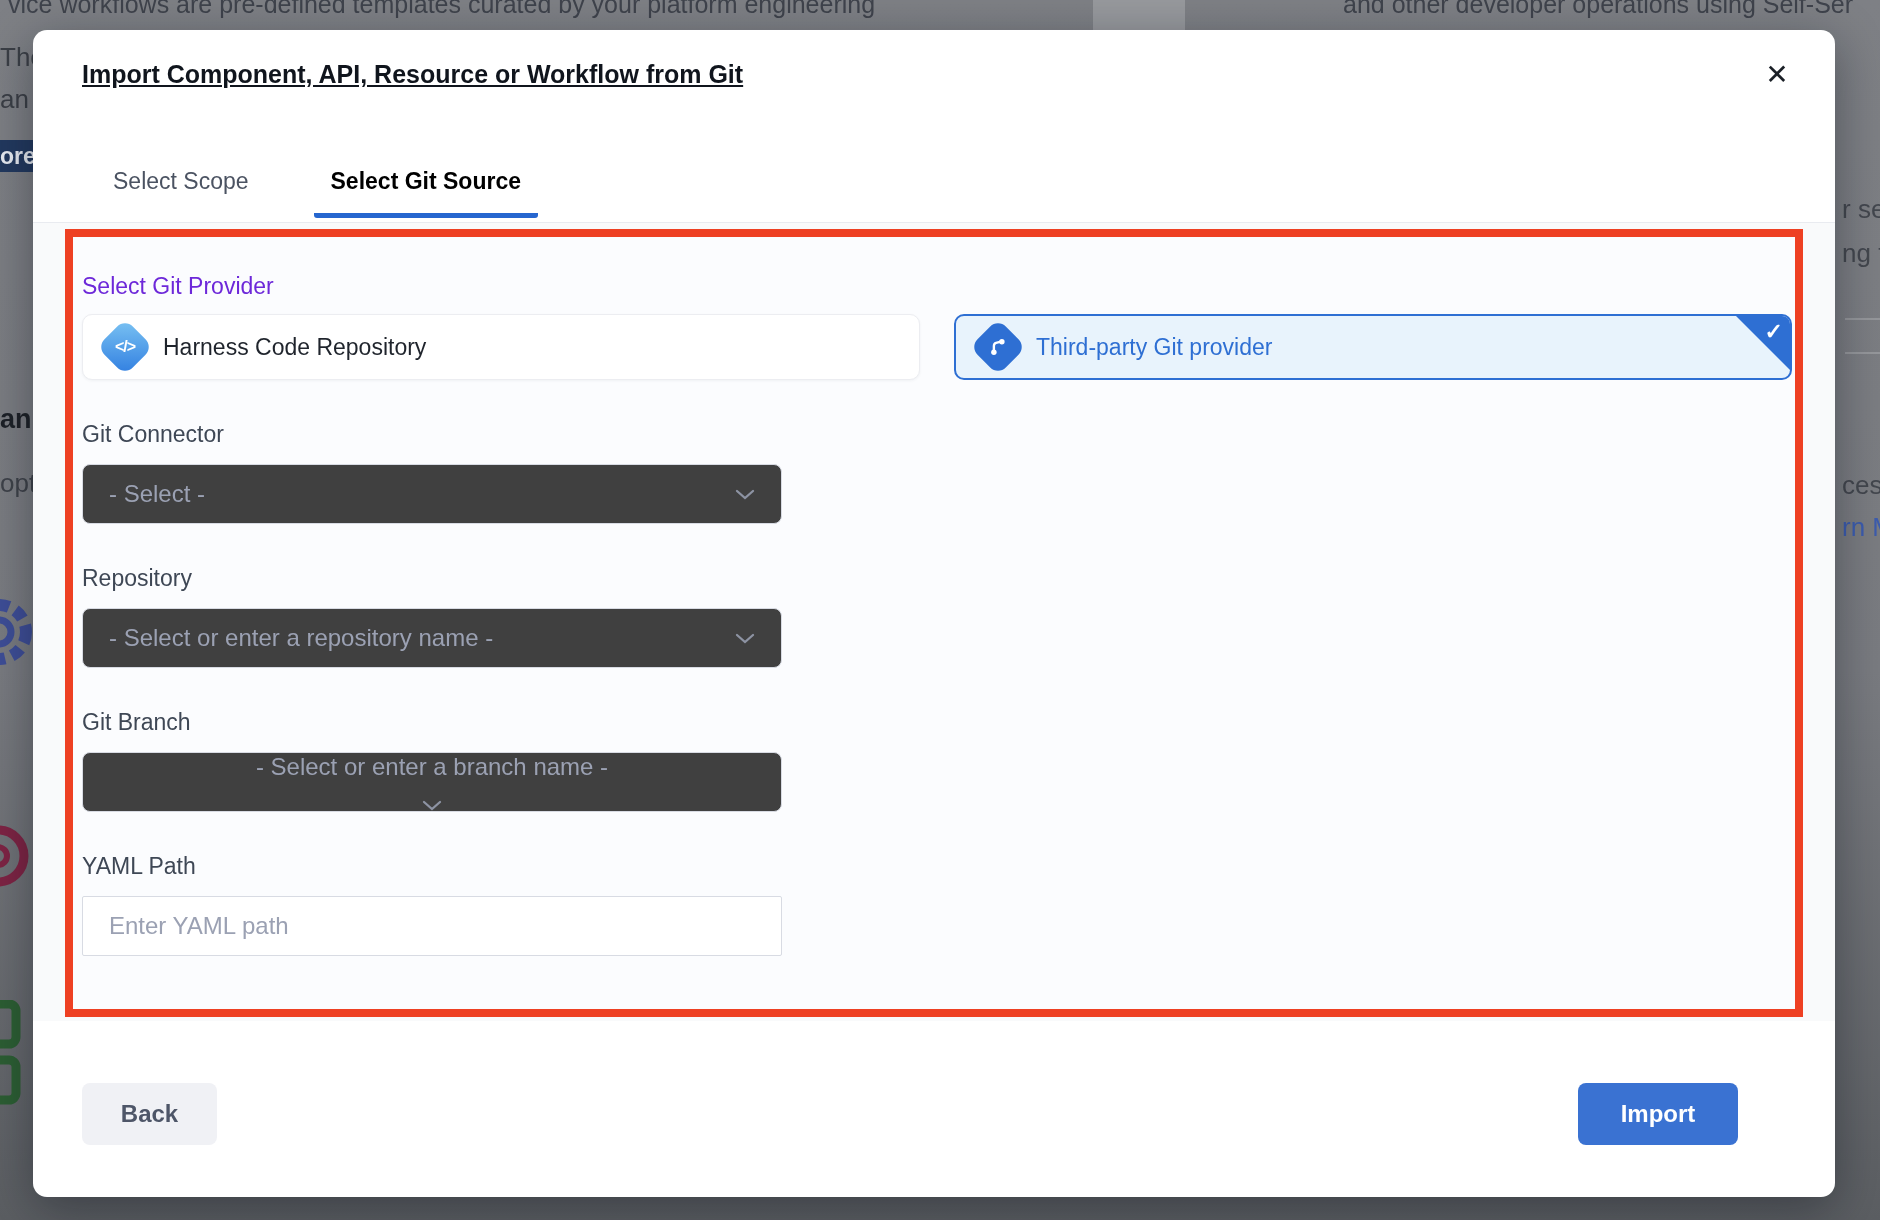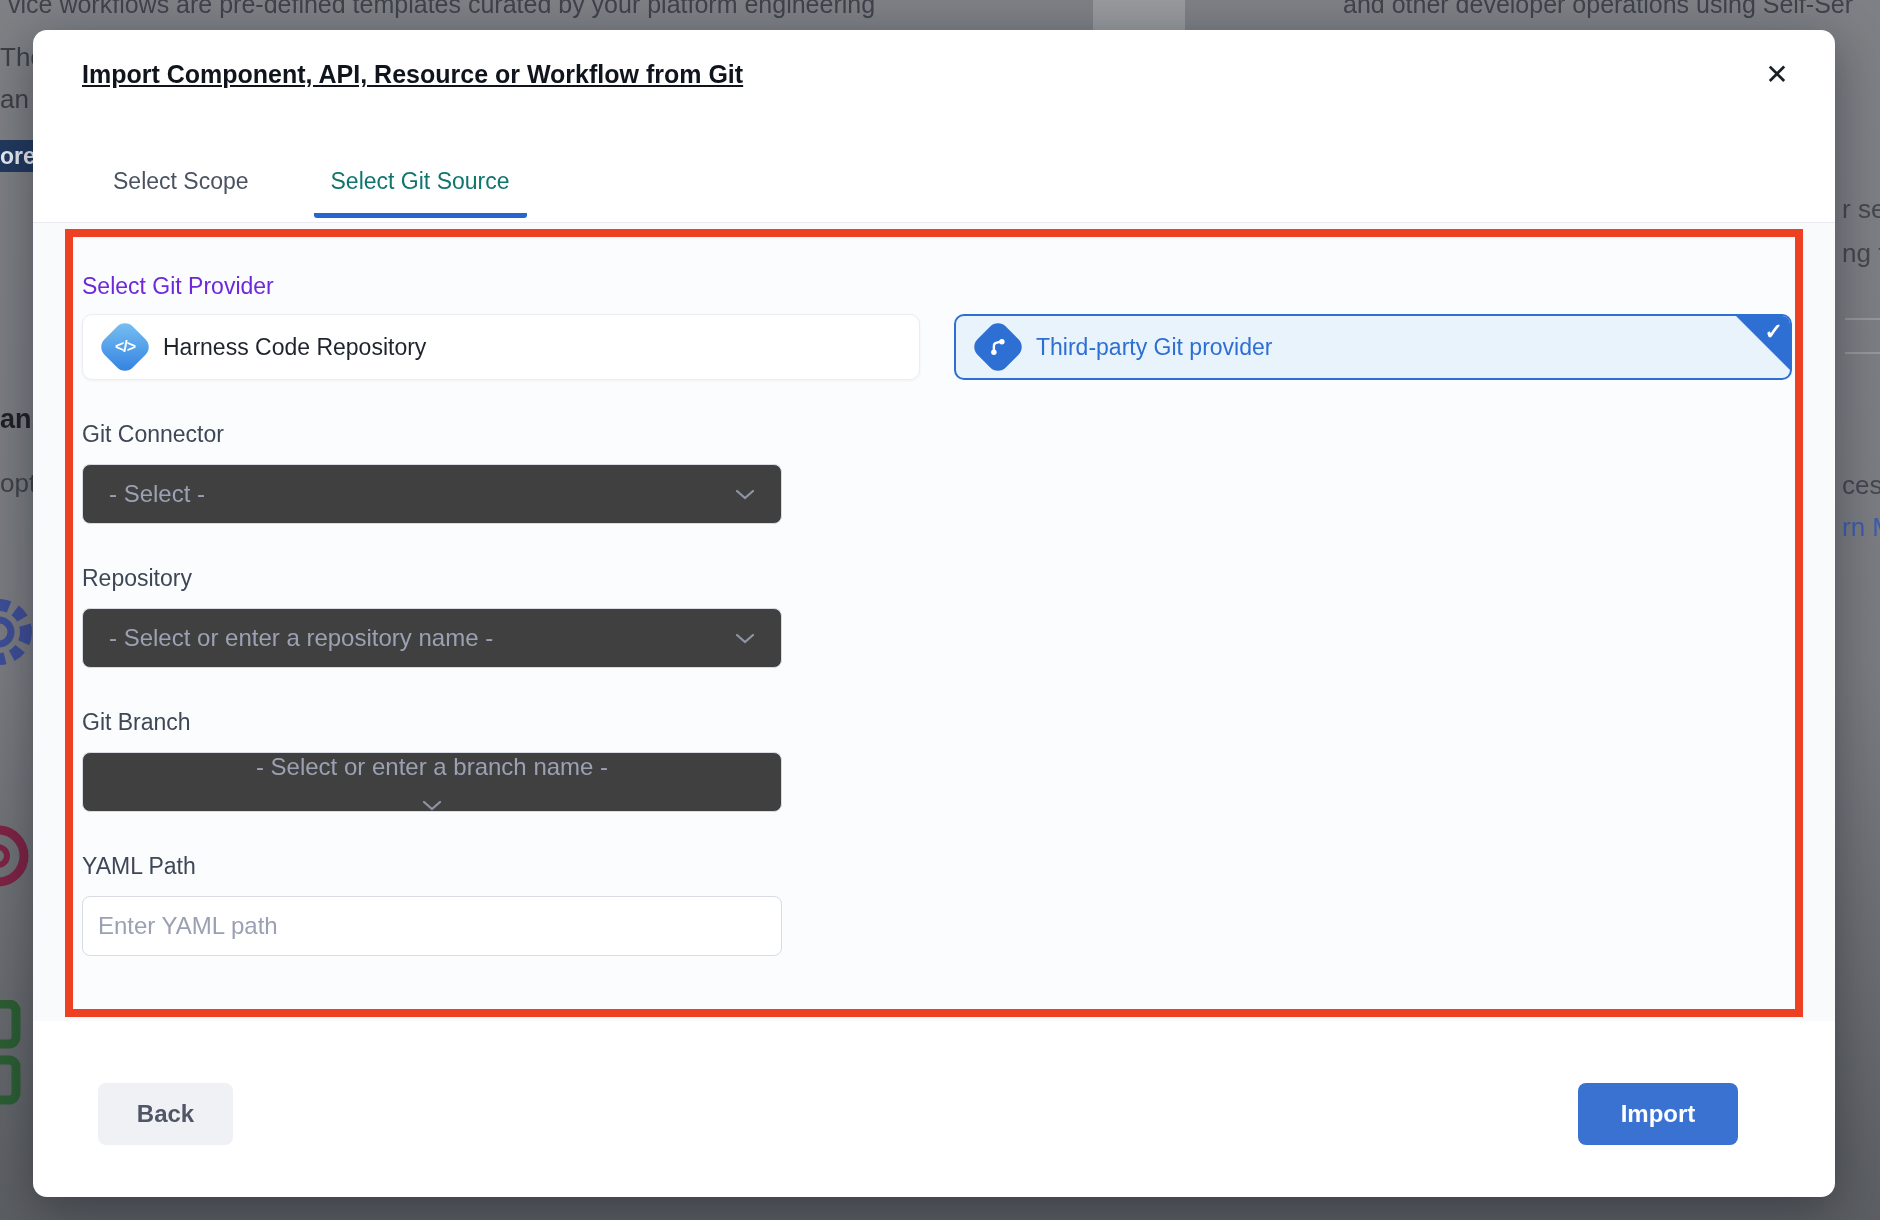--- a/index.html
+++ b/index.html
@@ -22,21 +22,21 @@
   .bd-icon{position:absolute;}
   
   .modal{position:absolute;left:33px;top:30px;width:1802px;height:1167px;background:#ffffff;
     border-radius:14px;box-shadow:0 12px 48px rgba(10,14,24,.4);}
   .modal-title{position:absolute;left:49px;top:30px;font-size:25px;font-weight:600;color:#10151d;text-decoration:underline;}
   .close-btn{position:absolute;left:1722px;top:22px;width:44px;height:44px;display:flex;
     align-items:center;justify-content:center;font-size:28px;color:#1a1f26;cursor:pointer;}
   
   .tabs{position:absolute;left:63px;top:128px;display:flex;gap:48px;}
   .tab{font-size:23px;padding:10px 17px 18px 17px;color:#4b5362;cursor:pointer;}
-  .tab.active{font-weight:normal;color:#0f766e;border-bottom:5px solid #2666cf;border-radius:0 0 3px 3px;}
+  .tab.active{font-weight:bold;color:#000000;border-bottom:5px solid #2666cf;border-radius:0 0 3px 3px;}
   .body-area{position:absolute;left:0;top:192px;width:1802px;height:798px;background:#f9fafb;
     border-top:1px solid #e9ebf0;}
   
   .highlight-rect{position:absolute;left:32px;top:199px;width:1738px;height:788px;
     border:8px solid #ee4023;background:#fbfcfe;box-sizing:border-box;}
   .section-label{position:absolute;left:49px;font-size:23px;color:#6d28d9;}
   
   .card{position:absolute;top:284px;height:66px;border-radius:10px;display:flex;align-items:center;
     gap:18px;padding-left:16px;box-sizing:border-box;cursor:pointer;}
   .card1{left:49px;width:838px;background:#ffffff;border:1px solid #ecedf1;box-shadow:0 1px 3px rgba(20,30,50,.05);}
@@ -52,27 +52,27 @@
   .check-corner{position:absolute;right:-2px;top:-2px;width:58px;height:58px;background:#2e6fd3;
     clip-path:polygon(0 0,100% 0,100% 100%);border-top-right-radius:10px;}
   .check-mark{position:absolute;right:7px;top:3px;color:#ffffff;font-size:22px;font-weight:bold;}
   
   .field-label{position:absolute;left:49px;font-size:23px;color:#3e4755;}
   .select-box{position:absolute;left:49px;width:700px;height:60px;background:#404040;
     border:1px solid #d8dbe3;border-radius:8px;box-sizing:border-box;display:flex;align-items:center;
     justify-content:space-between;padding:0 26px;cursor:pointer;}
   .select-text{font-size:24px;color:#9ba1b3;}
   .text-input{position:absolute;left:49px;width:700px;height:60px;background:#ffffff;
-    border:1px solid #d8dbe3;border-radius:8px;box-sizing:border-box;padding:0 15px;
+    border:1px solid #d8dbe3;border-radius:2px;box-sizing:border-box;padding:0 26px;
     font-size:24px;color:#2a303c;font-family:"Liberation Sans",sans-serif;}
   .text-input::placeholder{color:#9ba1b3;}
   
   .btn{position:absolute;top:1053px;height:62px;border:none;border-radius:8px;font-size:24px;
     font-weight:bold;cursor:pointer;font-family:"Liberation Sans",sans-serif;}
-  .btn-back{left:49px;width:135px;background:#f0f1f5;color:#4e5668;margin-left:16px;}
+  .btn-back{left:49px;width:135px;background:#f0f1f5;color:#4e5668;}
   .btn-import{left:1545px;width:160px;background:#3a72d2;color:#ffffff;}
 </style>
 </head>
 <body>
 
 <div class="backdrop">
   <div class="bd-gap"></div>
   <div class="bd-text bd-top-left">vice workflows are pre-defined templates curated by your platform engineering</div>
   <div class="bd-text bd-top-right">and other developer operations using Self-Ser</div>
 

